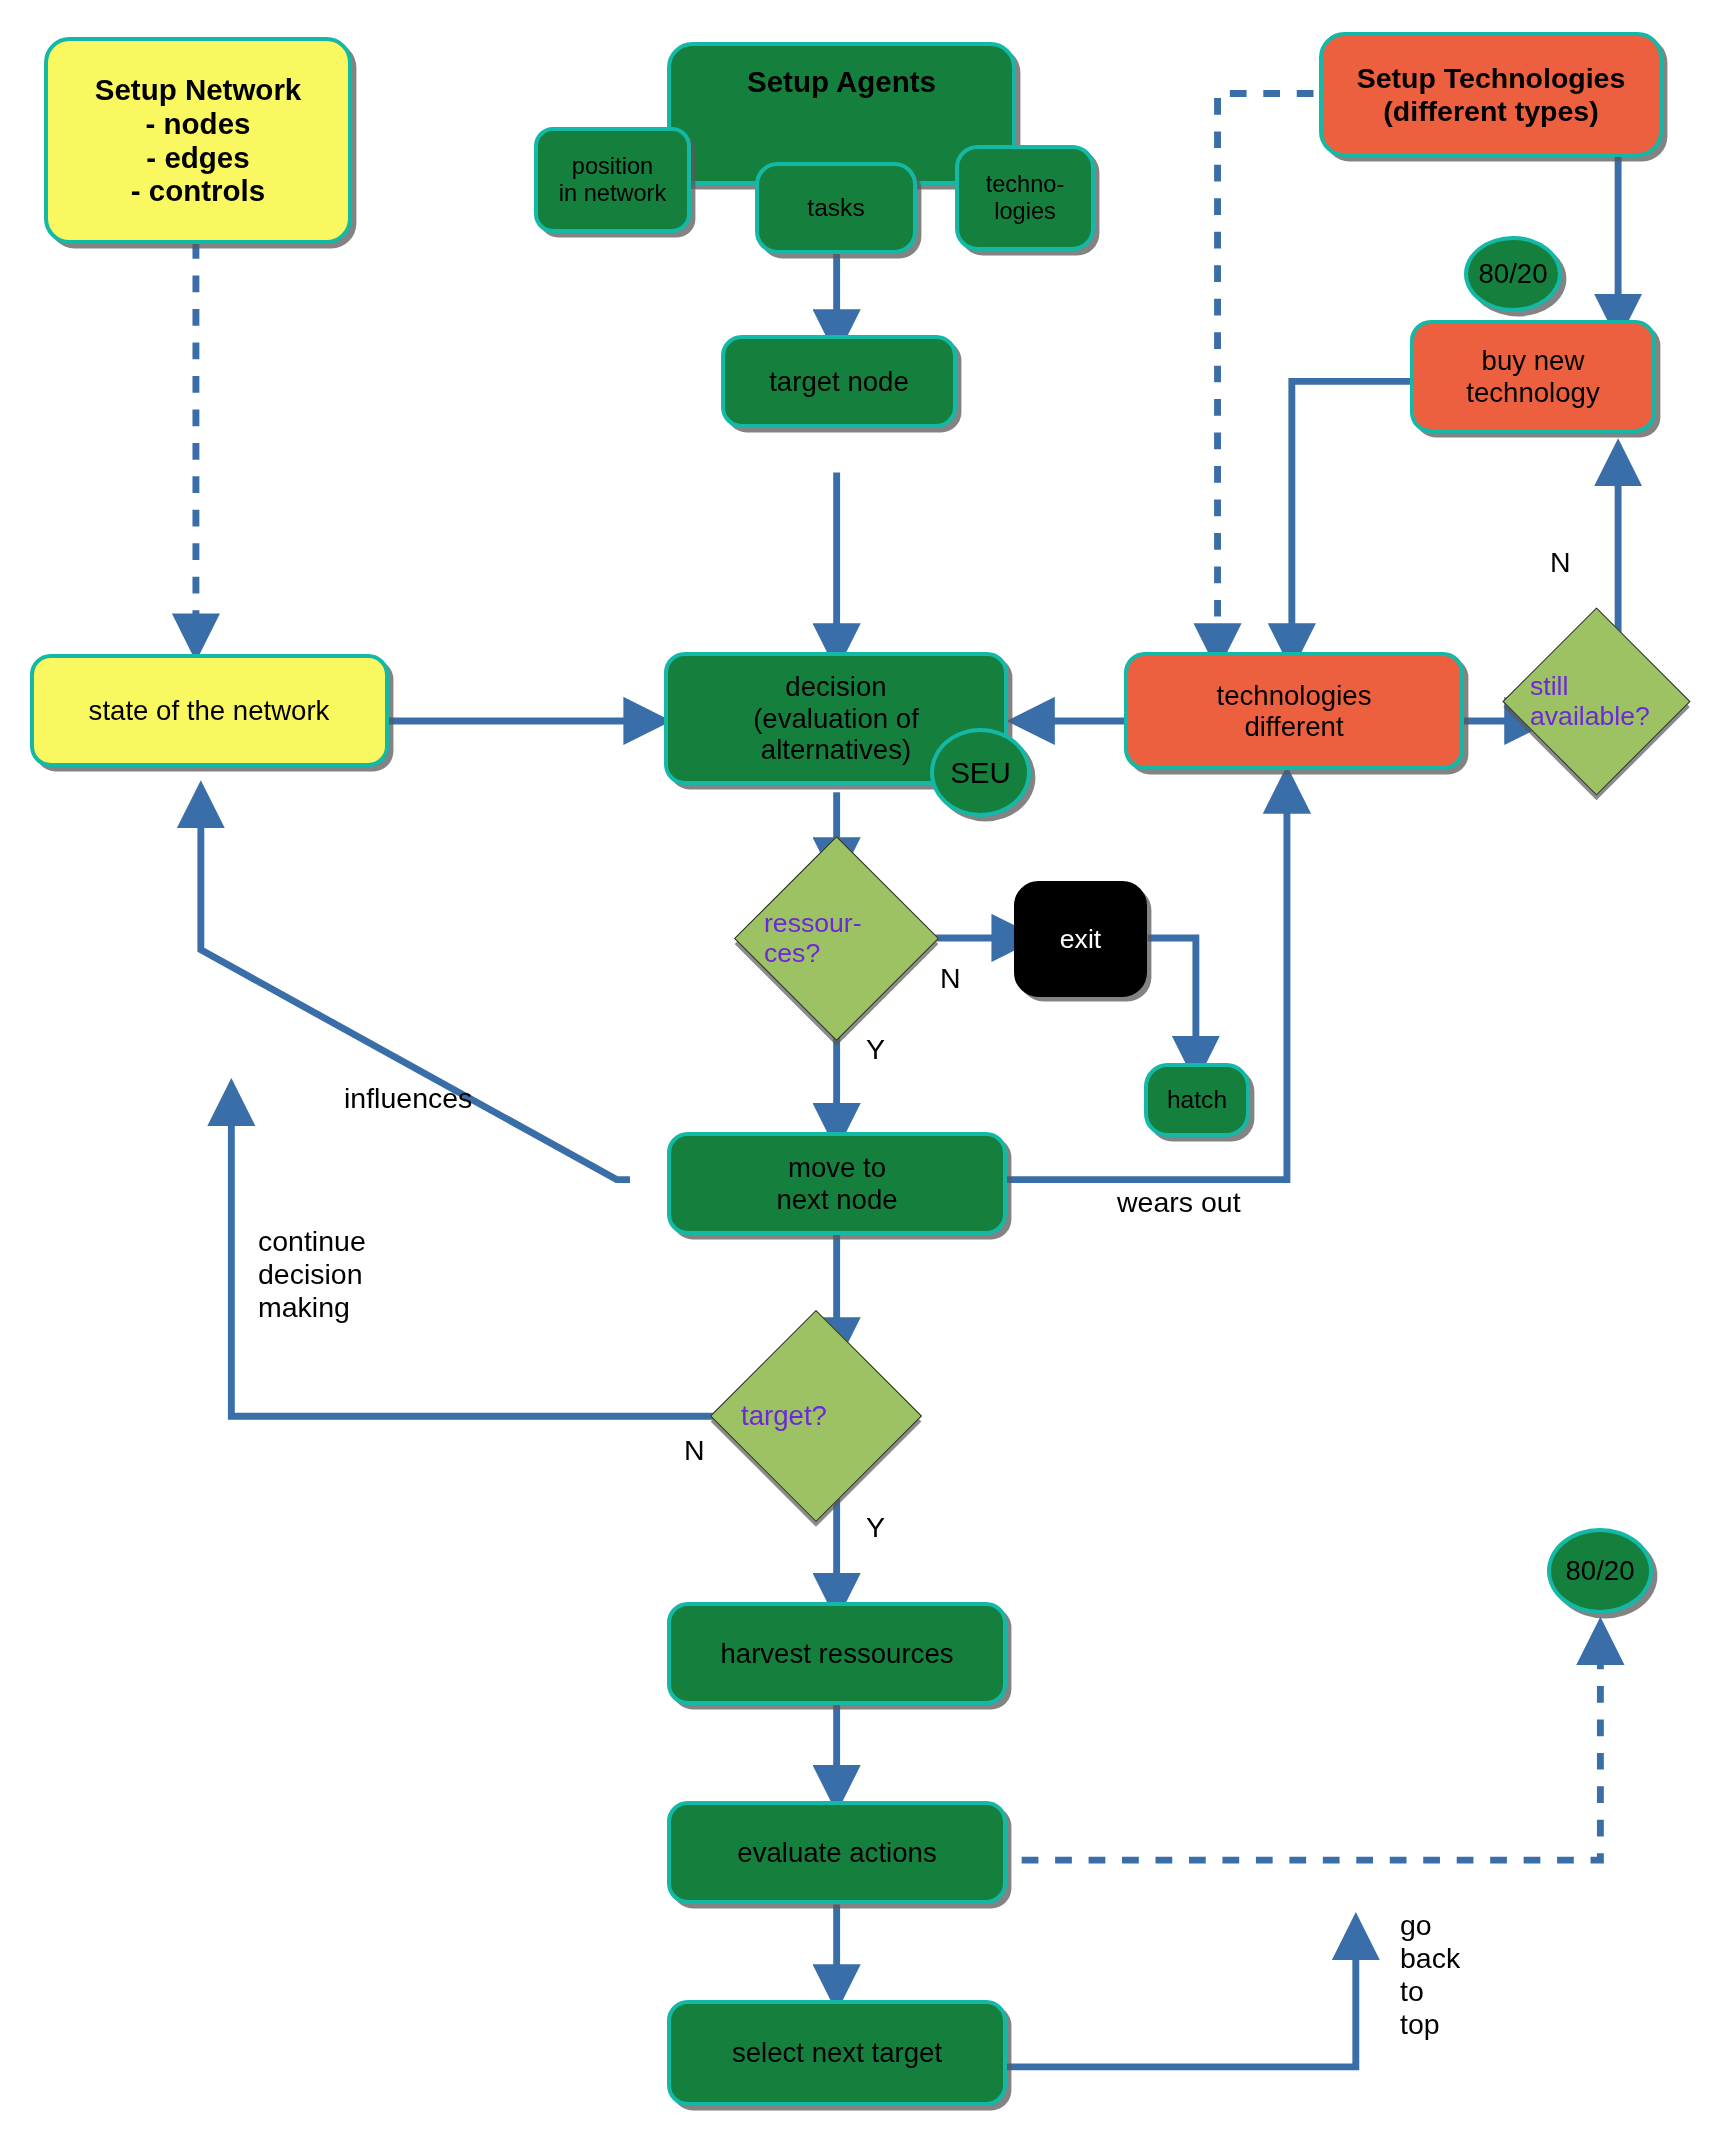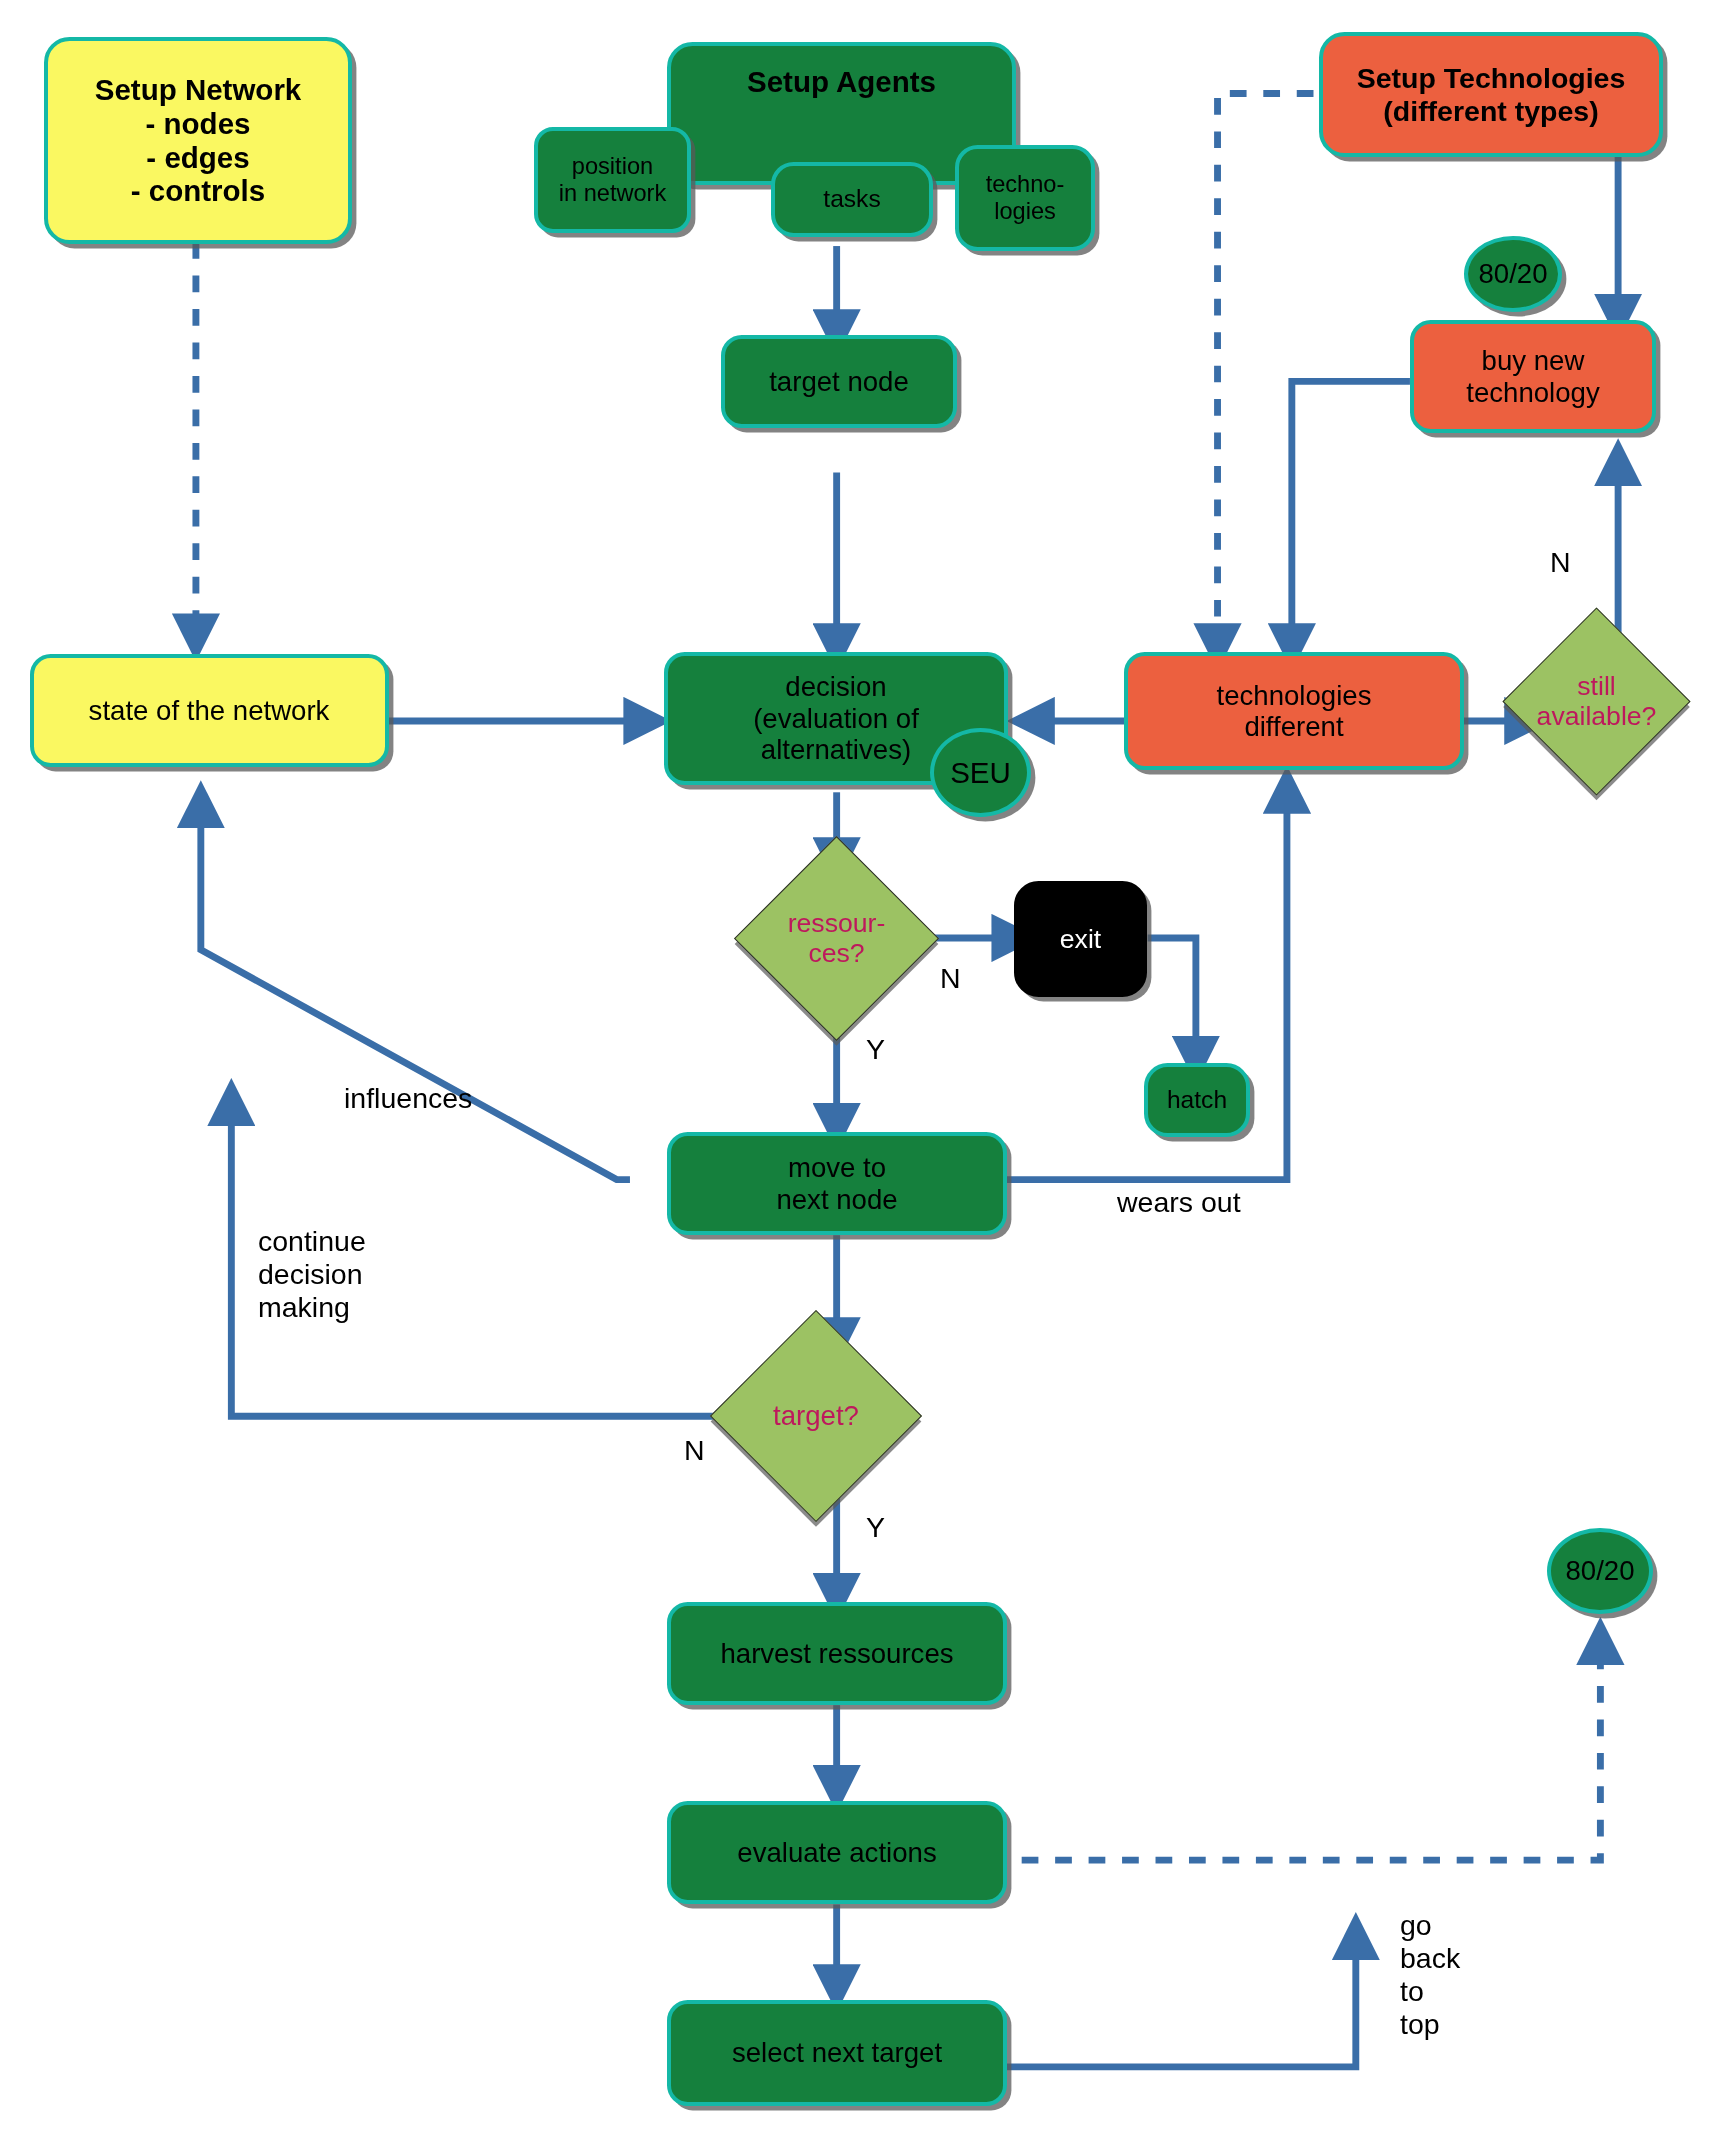--- a/index.html
+++ b/index.html
@@ -57,22 +57,21 @@
     width: 100%; height: 100%;
     background: #9CC263;
     border: 1px solid #2a2a2a;
     transform: rotate(45deg);
     box-shadow: 3.9px 3.9px 0 -0.5px rgba(90,90,90,0.7);
     box-sizing: border-box;
   }
   .diamond-label {
     position: relative;
     z-index: 2;
-    text-align: center;
-    color: #be185d;
+    color: #6d28d9;
     white-space: pre-line;
     line-height: 1.1;
   }
   .edge-label {
     position: absolute;
     color: #000000;
     white-space: pre-line;
     line-height: 1.16;
   }
 </style>
@@ -140,21 +139,21 @@
   <div class="node rounded yellow bold" style="left:44px; top:37px; width:308px; height:207px; font-size:29.5px;">Setup Network
 - nodes
 - edges
 - controls</div>
 
   <div class="node rounded blue bold" style="left:667px; top:42px; width:349px; height:143px; font-size:29.5px; align-items:flex-start; padding-top:18.7px;">Setup Agents</div>
 
   <div class="node rounded blue" style="left:534px; top:127px; width:157px; height:106px; font-size:23.6px; border-radius:19px;">position
 in network</div>
 
-  <div class="node rounded blue" style="left:755px; top:162px; width:162px; height:75px; font-size:24.6px; border-radius:22.6px;margin-left:16px;">tasks</div>
+  <div class="node rounded blue" style="left:755px; top:162px; width:162px; height:92px; font-size:24.6px; border-radius:22.6px;">tasks</div>
 
   <div class="node rounded blue" style="left:955px; top:145px; width:140px; height:106px; font-size:23.6px; border-radius:22.6px;">techno-
 logies</div>
 
   <div class="node rounded orange bold" style="left:1319px; top:32px; width:344px; height:125px; font-size:28.5px;">Setup Technologies
 (different types)</div>
 
   <div class="node ellipse blue" style="left:1464px; top:236px; width:98px; height:76px; font-size:27.6px;">80/20</div>
 
   <div class="node rounded orange" style="left:1410px; top:320px; width:246px; height:113px; font-size:27.6px; border-radius:20.7px;">buy new

